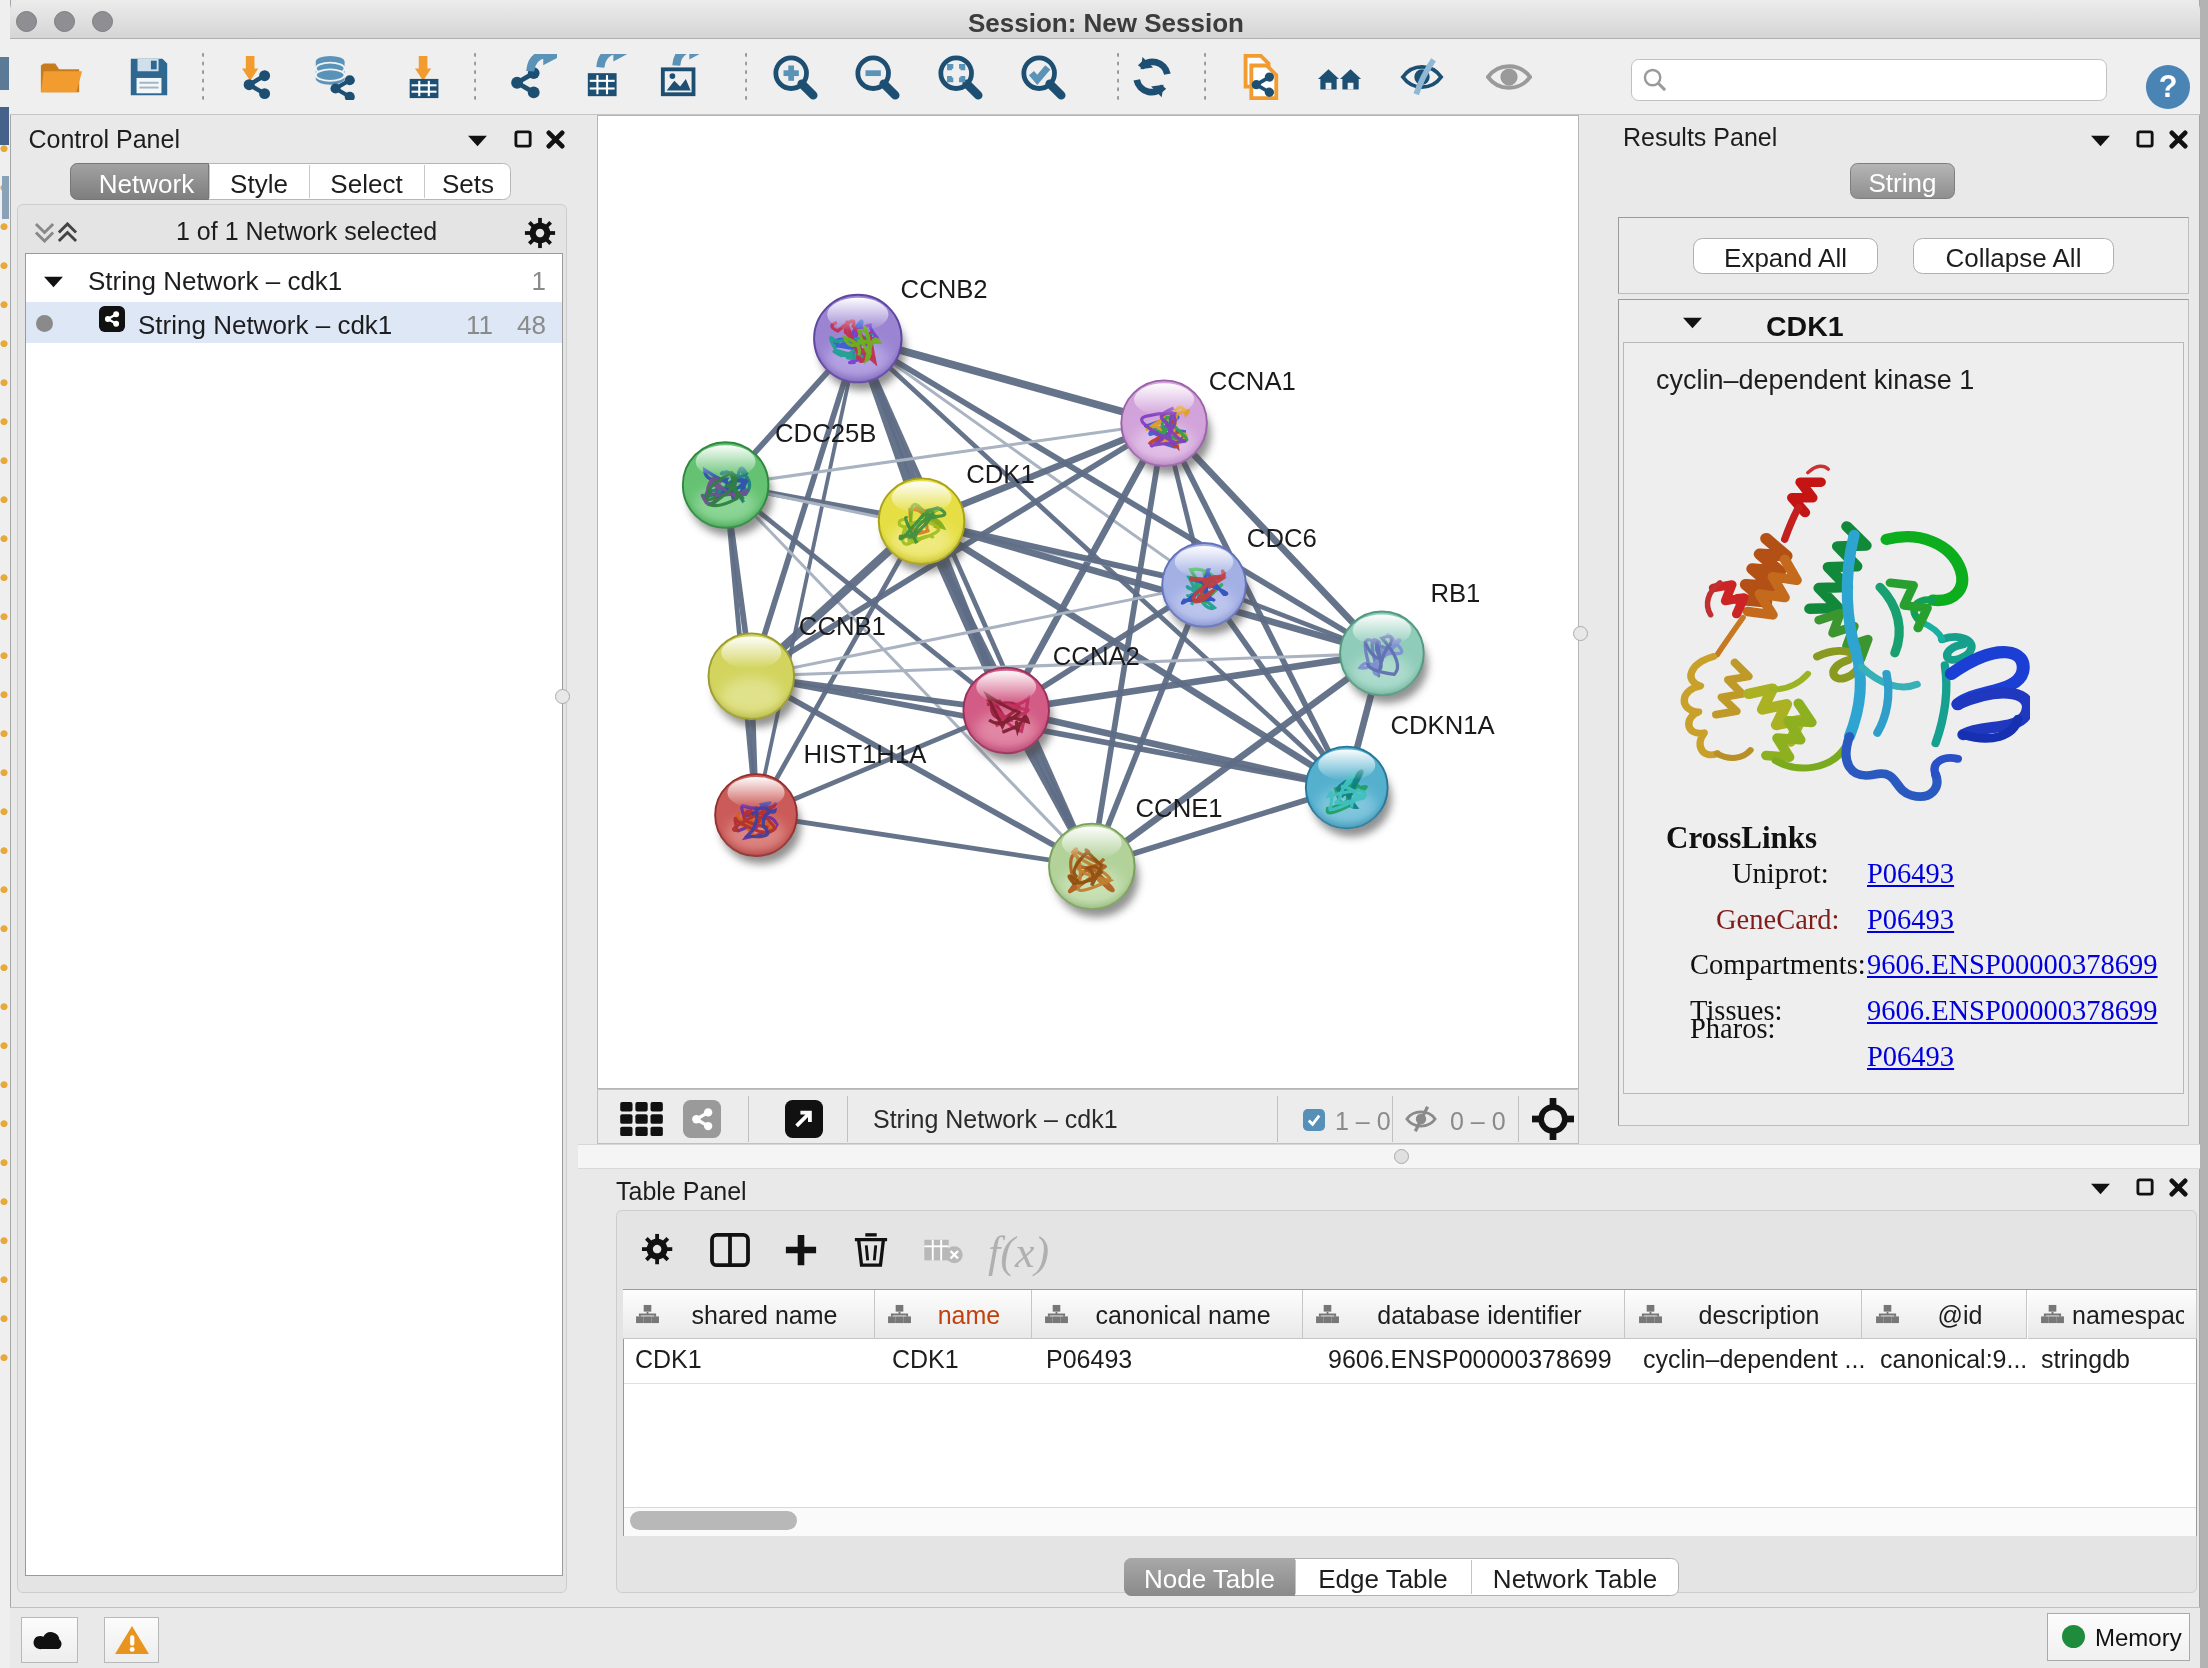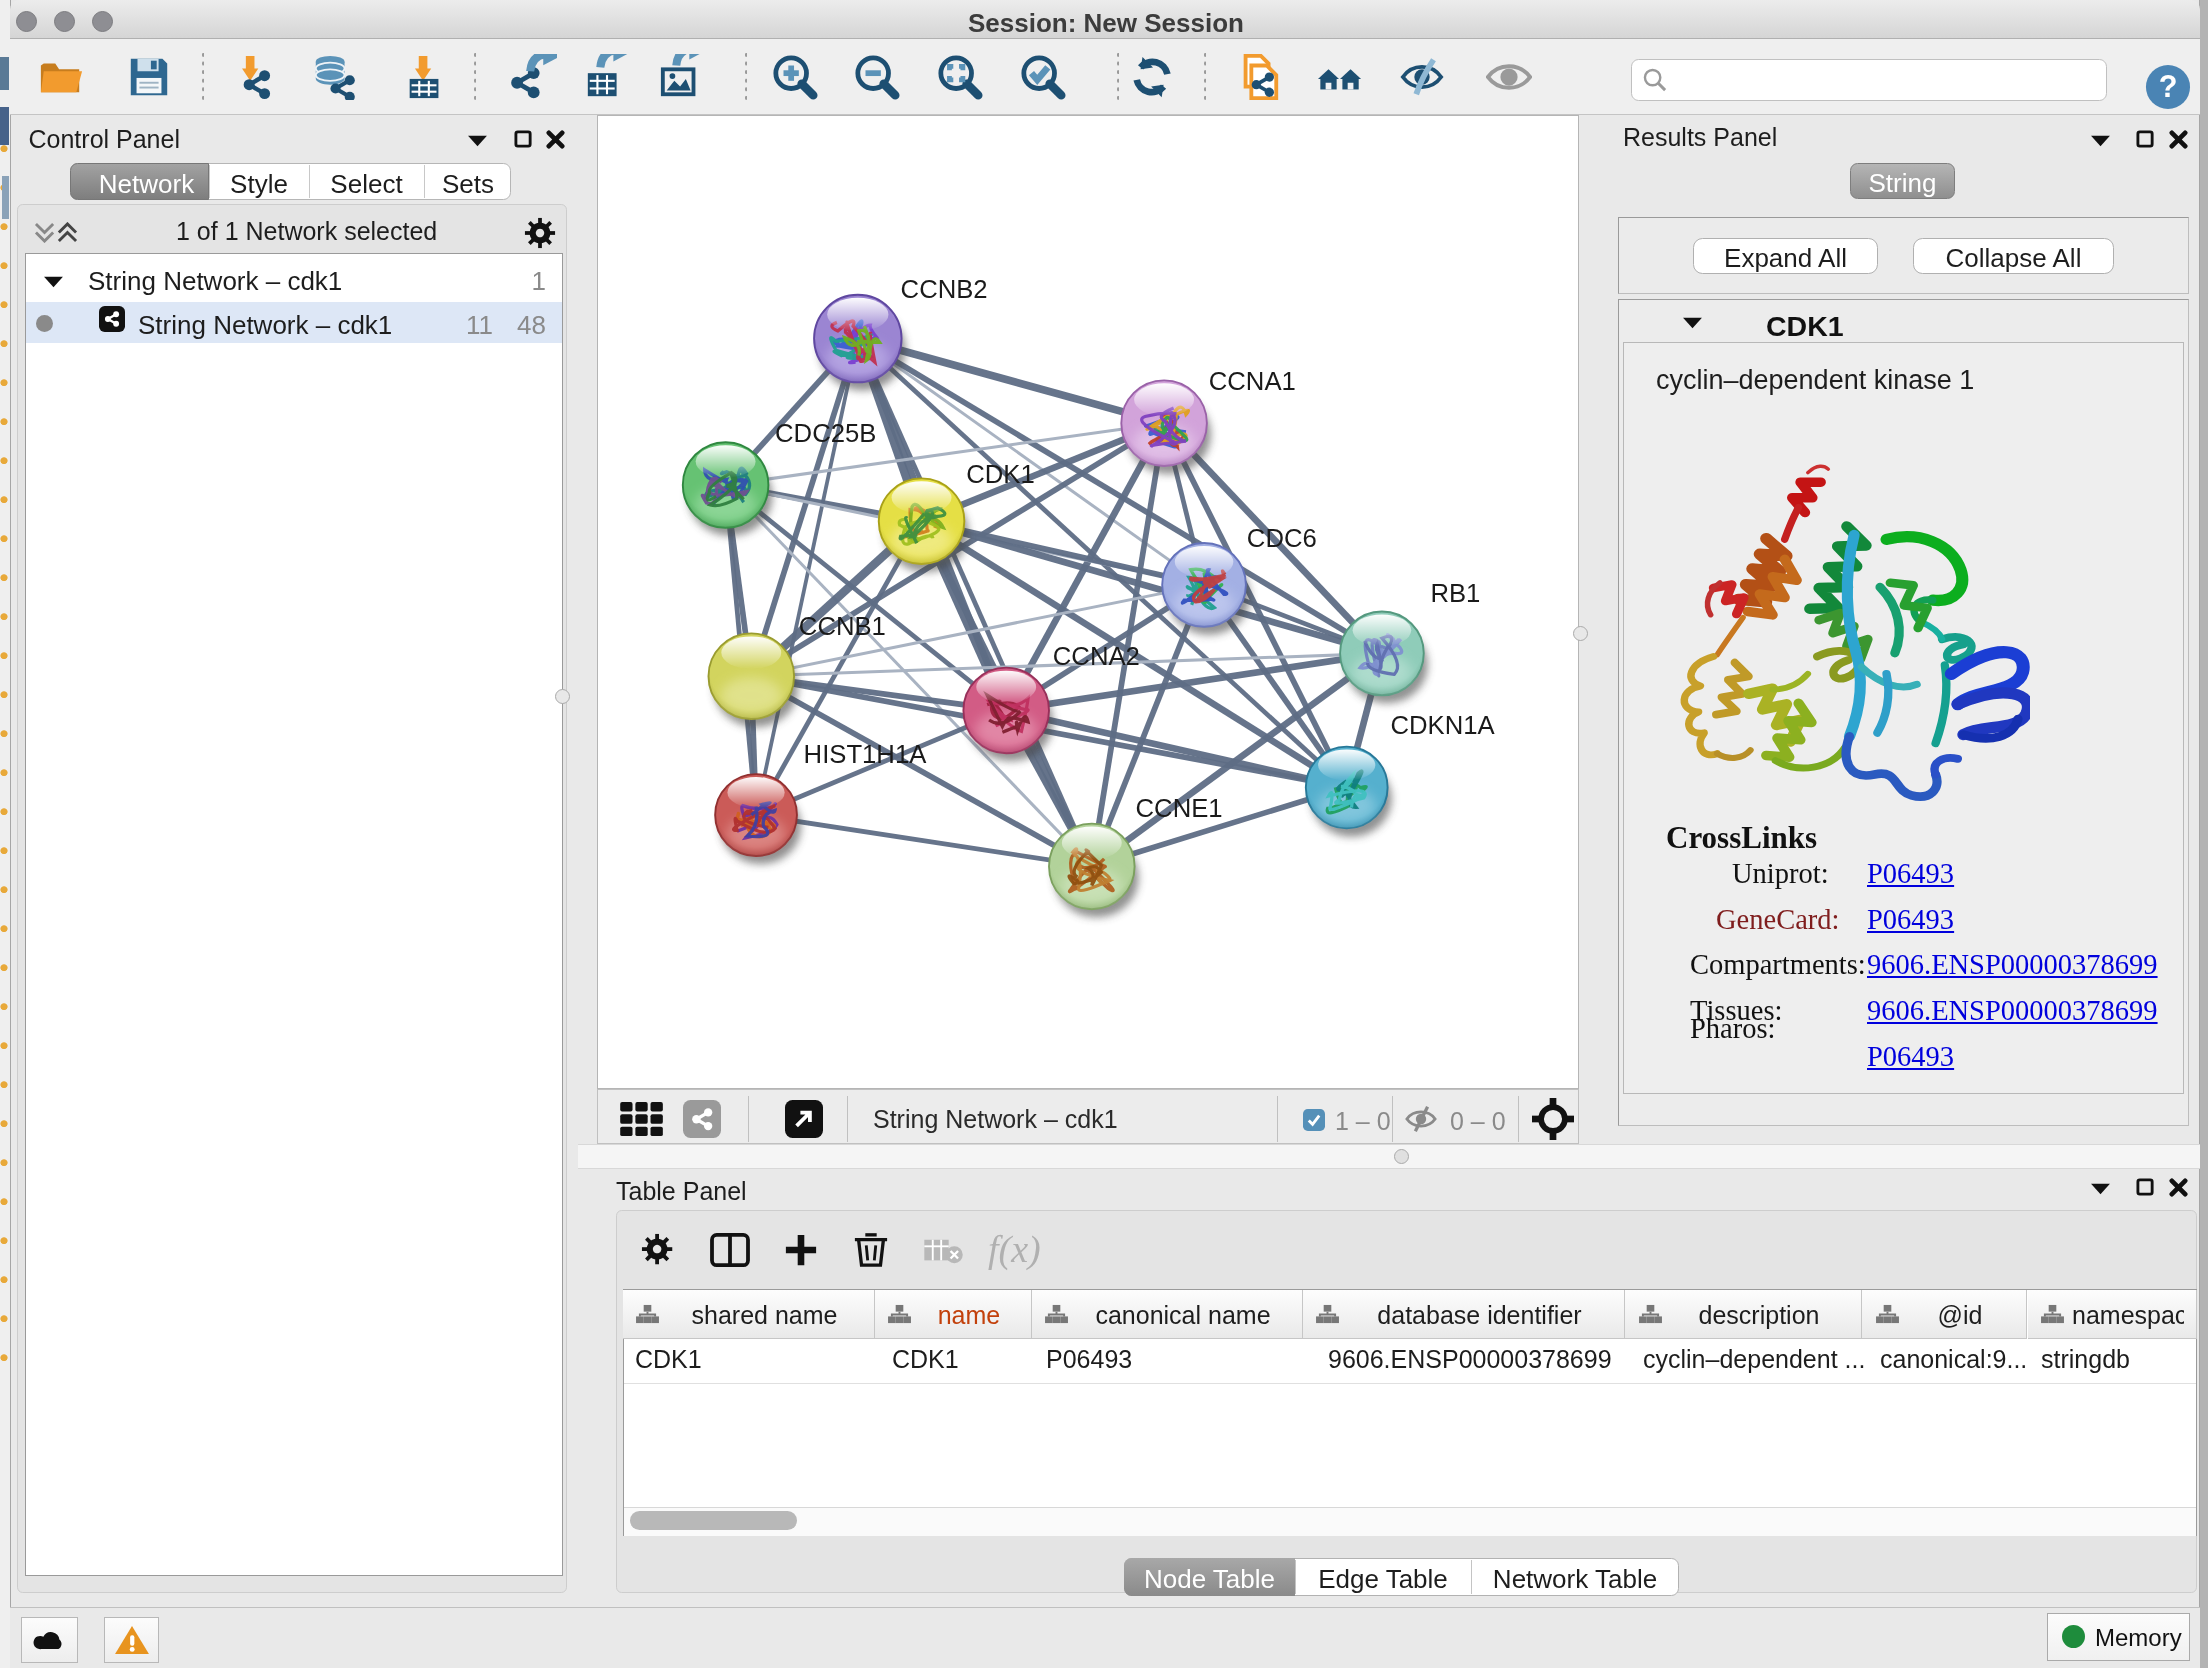--- a/index.html
+++ b/index.html
@@ -648,21 +648,21 @@
     <line x1="24" y1="15" x2="22.5" y2="31" stroke="#111" stroke-width="3"></line>
   </svg>
 <svg style="position:absolute;left:923px;top:1236px" width="42" height="30" viewBox="0 0 44 32">
     <rect x="1" y="4" width="26" height="22" fill="#b8b8b8"></rect>
     <line x1="1" y1="11" x2="27" y2="11" stroke="#fff" stroke-width="2"></line>
     <line x1="10" y1="4" x2="10" y2="26" stroke="#fff" stroke-width="2"></line>
     <line x1="19" y1="4" x2="19" y2="26" stroke="#fff" stroke-width="2"></line>
     <circle cx="33" cy="20" r="9" fill="#b8b8b8"></circle>
     <path d="M29 16 L37 24 M37 16 L29 24" stroke="#fff" stroke-width="2.5"></path>
   </svg>
-<div style="position:absolute;left:988px;top:1227px;font-family:'Liberation Serif',serif;font-size:38px;color:#b0b0b0;font-weight:400;white-space:nowrap;"><i>f(x)</i></div>
+<div style="position:absolute;left:988px;top:1227px;font-family:'Liberation Serif',serif;font-size:44px;color:#b0b0b0;font-weight:400;white-space:nowrap;"><i>f(x)</i></div>
 <div style="position:absolute;left:623px;top:1289px;width:1574px;height:247px;background:#fff;border:1px solid #9a9a9a;box-sizing:border-box;"></div>
 <div style="position:absolute;left:623px;top:1290px;width:252px;height:49px;background:linear-gradient(#fdfdfd,#e9e9e9);border-right:1px solid #c6c6c6;border-bottom:1px solid #c6c6c6;box-sizing:border-box;"></div>
 <svg style="position:absolute;left:636px;top:1304px" width="23" height="21" viewBox="0 0 24 22">
     <rect x="8" y="1" width="8" height="7" fill="#777"></rect>
     <rect x="0" y="13" width="8" height="7" fill="#777"></rect>
     <rect x="8" y="13" width="8" height="7" fill="#777"></rect>
     <rect x="16" y="13" width="8" height="7" fill="#777"></rect>
     <path d="M12 8 V11 M4 13 V11 H20 V13" stroke="#777" stroke-width="2" fill="none"></path>
   </svg>
 <div style="position:absolute;left:667px;top:1301px;font-family:'Liberation Sans',sans-serif;font-size:25px;color:#1d1d1d;font-weight:400;white-space:nowrap;">

